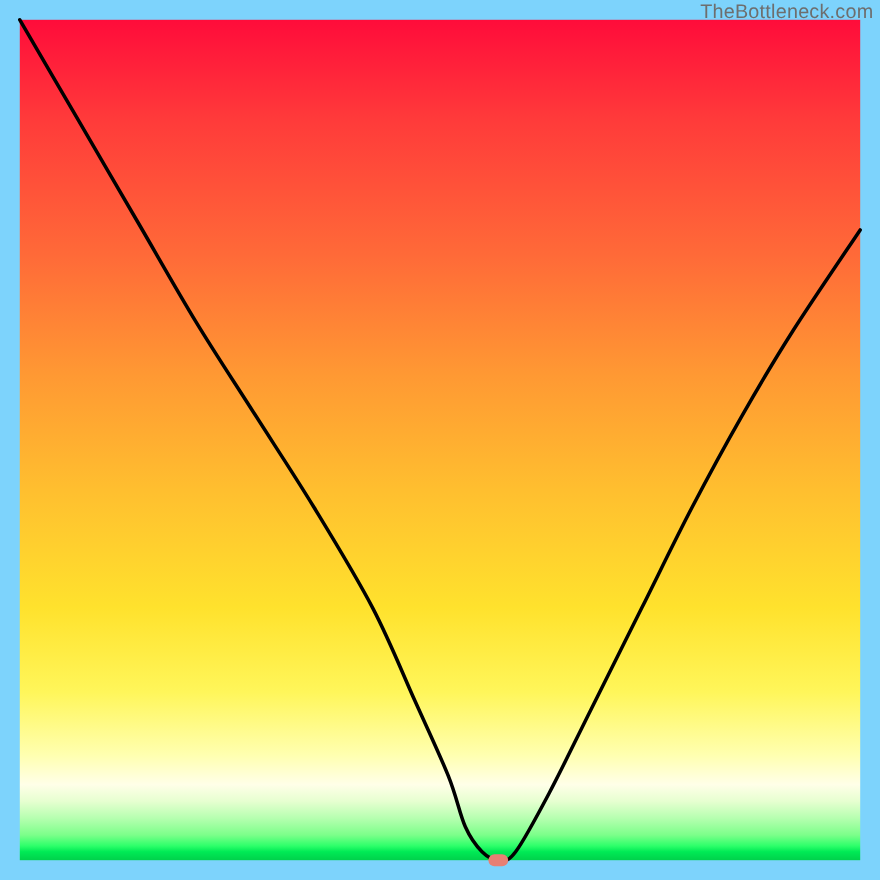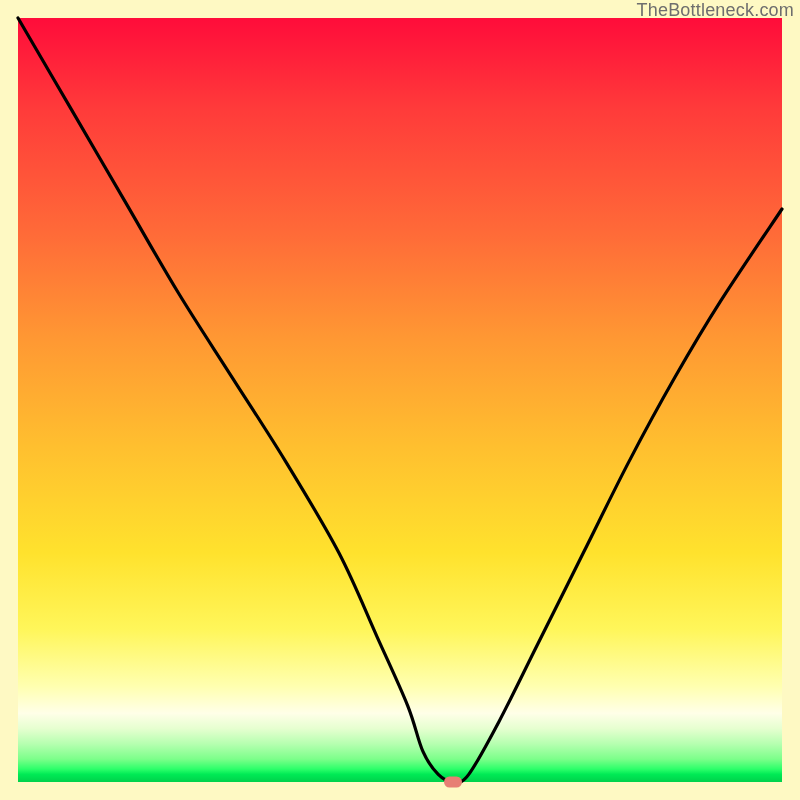--- a/index.html
+++ b/index.html
@@ -8,21 +8,21 @@
     width: 800px;
     height: 800px;
     background: #000;
     overflow: hidden;
     font-family: Arial, Helvetica, sans-serif;
   }
   .frame {
     position: relative;
     width: 800px;
     height: 800px;
-    background: #fef9c3;
+    background: #7dd3fc;
   }
   .plot-area {
     position: absolute;
     left: 18px;
     top: 18px;
     width: 764px;
     height: 764px;
     
     background: linear-gradient(
       to bottom,

